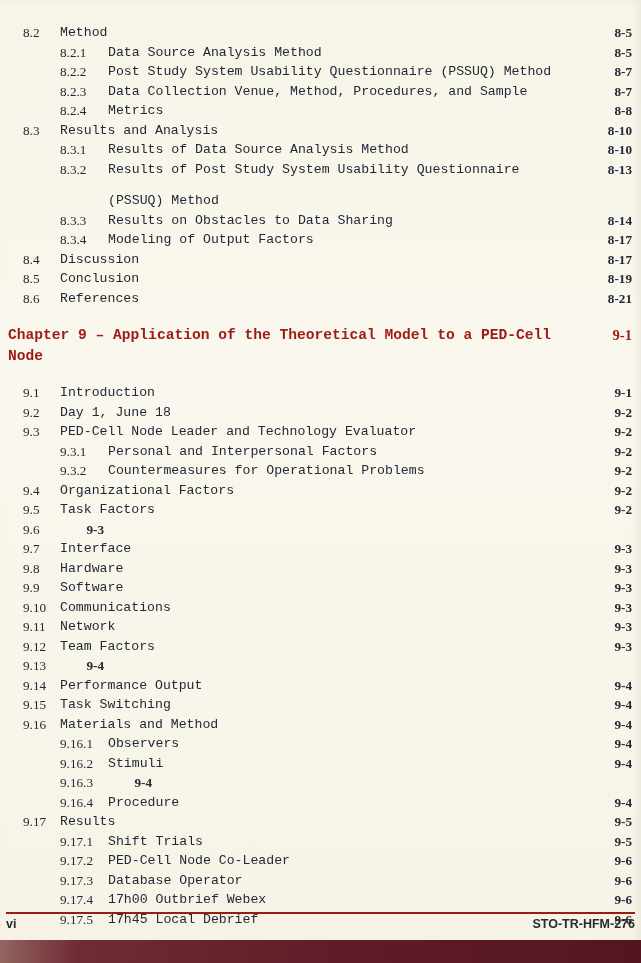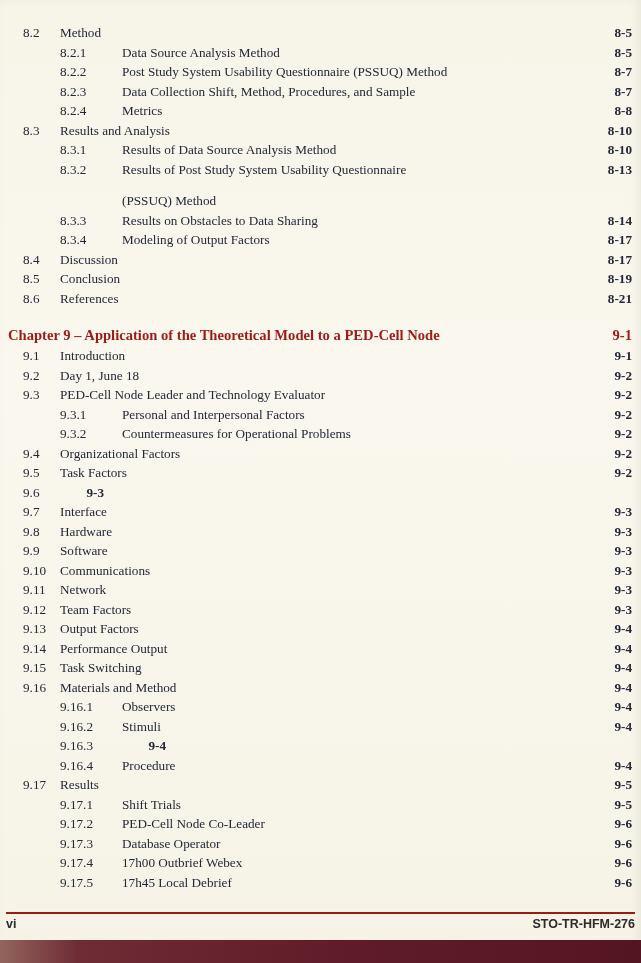--- a/index.html
+++ b/index.html
@@ -24,34 +24,33 @@
   .content {
     padding: 23px 9px 0 8px;
   }
   .row {
     display: flex;
     align-items: flex-start;
     line-height: 19.5px;
     font-size: 13.2px;
   }
   .row .num { flex: 0 0 37px; margin-left: 15px; }
-  .row.l2 { padding-left: 37px; gap: 14px; }
+  .row.l2 { padding-left: 37px; }
   .row.l2 .num { flex: 0 0 48px; }
-  .row .title { flex: 1 1 auto; padding-right: 10px; }
+  .row .title { flex: 1 1 auto; padding-right: 10px; font-family: Liberation Mono, monospace; }
   .row .page { flex: 0 0 44px; text-align: right; white-space: nowrap; font-weight: bold; }
   .t-line { display: inline; }
   .wrap-line { display: block; margin-top: 12px; }
   .row.chapter {
     margin-top: 17px;
-    margin-bottom: 0;
+    margin-bottom: 16px;
     font-weight: bold;
     color: var(--heading);
     font-size: 14.6px;
     line-height: 21px;
-    align-items: center;
   }
   .footer {
     position: absolute;
     left: 6px;
     right: 6px;
     top: 912px;
   }
   .footer-rule {
     border-top: 2px solid var(--rule);
     height: 0;
@@ -89,21 +88,21 @@
         <span class="title"><span class="t-line">Data Source Analysis Method</span></span>
         <span class="page">8-5</span>
       </div>
       <div class="row l2">
         <span class="num">8.2.2</span>
         <span class="title"><span class="t-line">Post Study System Usability Questionnaire (PSSUQ) Method</span></span>
         <span class="page">8-7</span>
       </div>
       <div class="row l2">
         <span class="num">8.2.3</span>
-        <span class="title"><span class="t-line">Data Collection Shift, Method, Procedures, and Sample</span></span>
+        <span class="title"><span class="t-line">Data Collection Venue, Method, Procedures, and Sample</span></span>
         <span class="page">8-7</span>
       </div>
       <div class="row l2">
         <span class="num">8.2.4</span>
         <span class="title"><span class="t-line">Metrics</span></span>
         <span class="page">8-8</span>
       </div>
       <div class="row l1">
         <span class="num">8.3</span>
         <span class="title"><span class="t-line">Results and Analysis</span></span>
@@ -212,21 +211,20 @@
         <span class="title"><span class="t-line">Network</span></span>
         <span class="page">9-3</span>
       </div>
       <div class="row l1">
         <span class="num">9.12</span>
         <span class="title"><span class="t-line">Team Factors</span></span>
         <span class="page">9-3</span>
       </div>
       <div class="row l1">
         <span class="num">9.13</span>
-        <span class="title"><span class="t-line">Output Factors</span></span>
         <span class="page">9-4</span>
       </div>
       <div class="row l1">
         <span class="num">9.14</span>
         <span class="title"><span class="t-line">Performance Output</span></span>
         <span class="page">9-4</span>
       </div>
       <div class="row l1">
         <span class="num">9.15</span>
         <span class="title"><span class="t-line">Task Switching</span></span>

